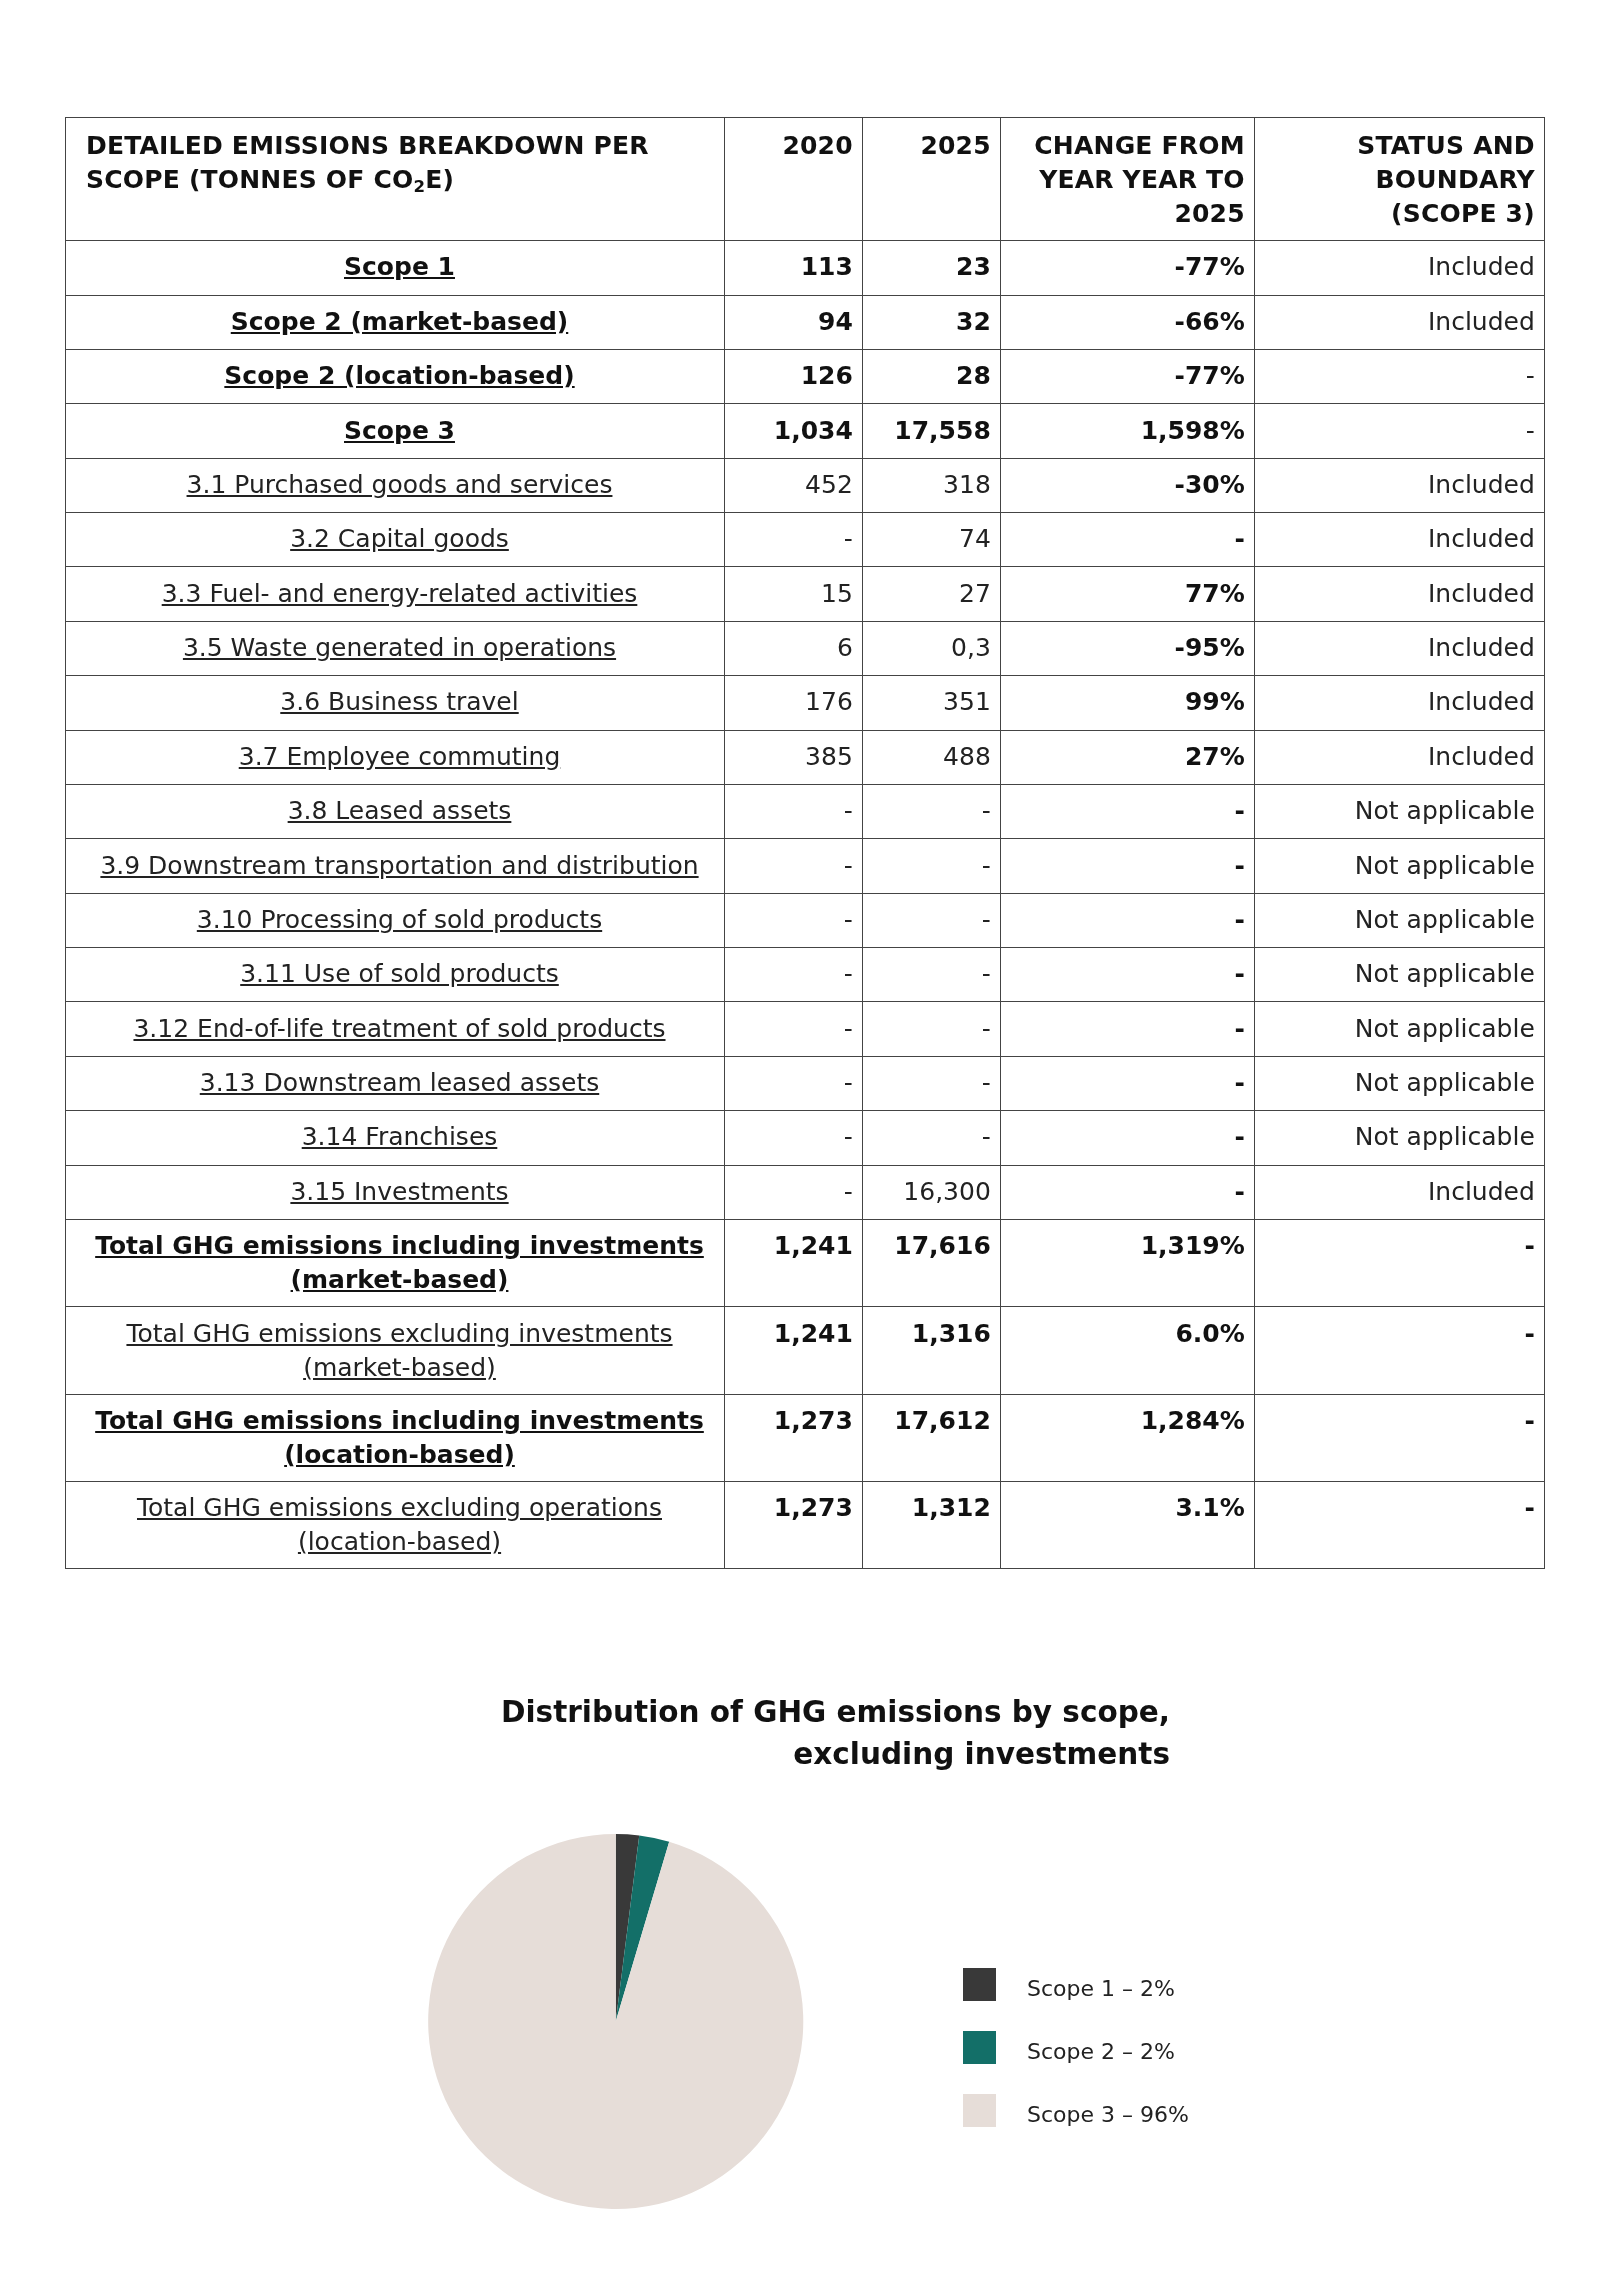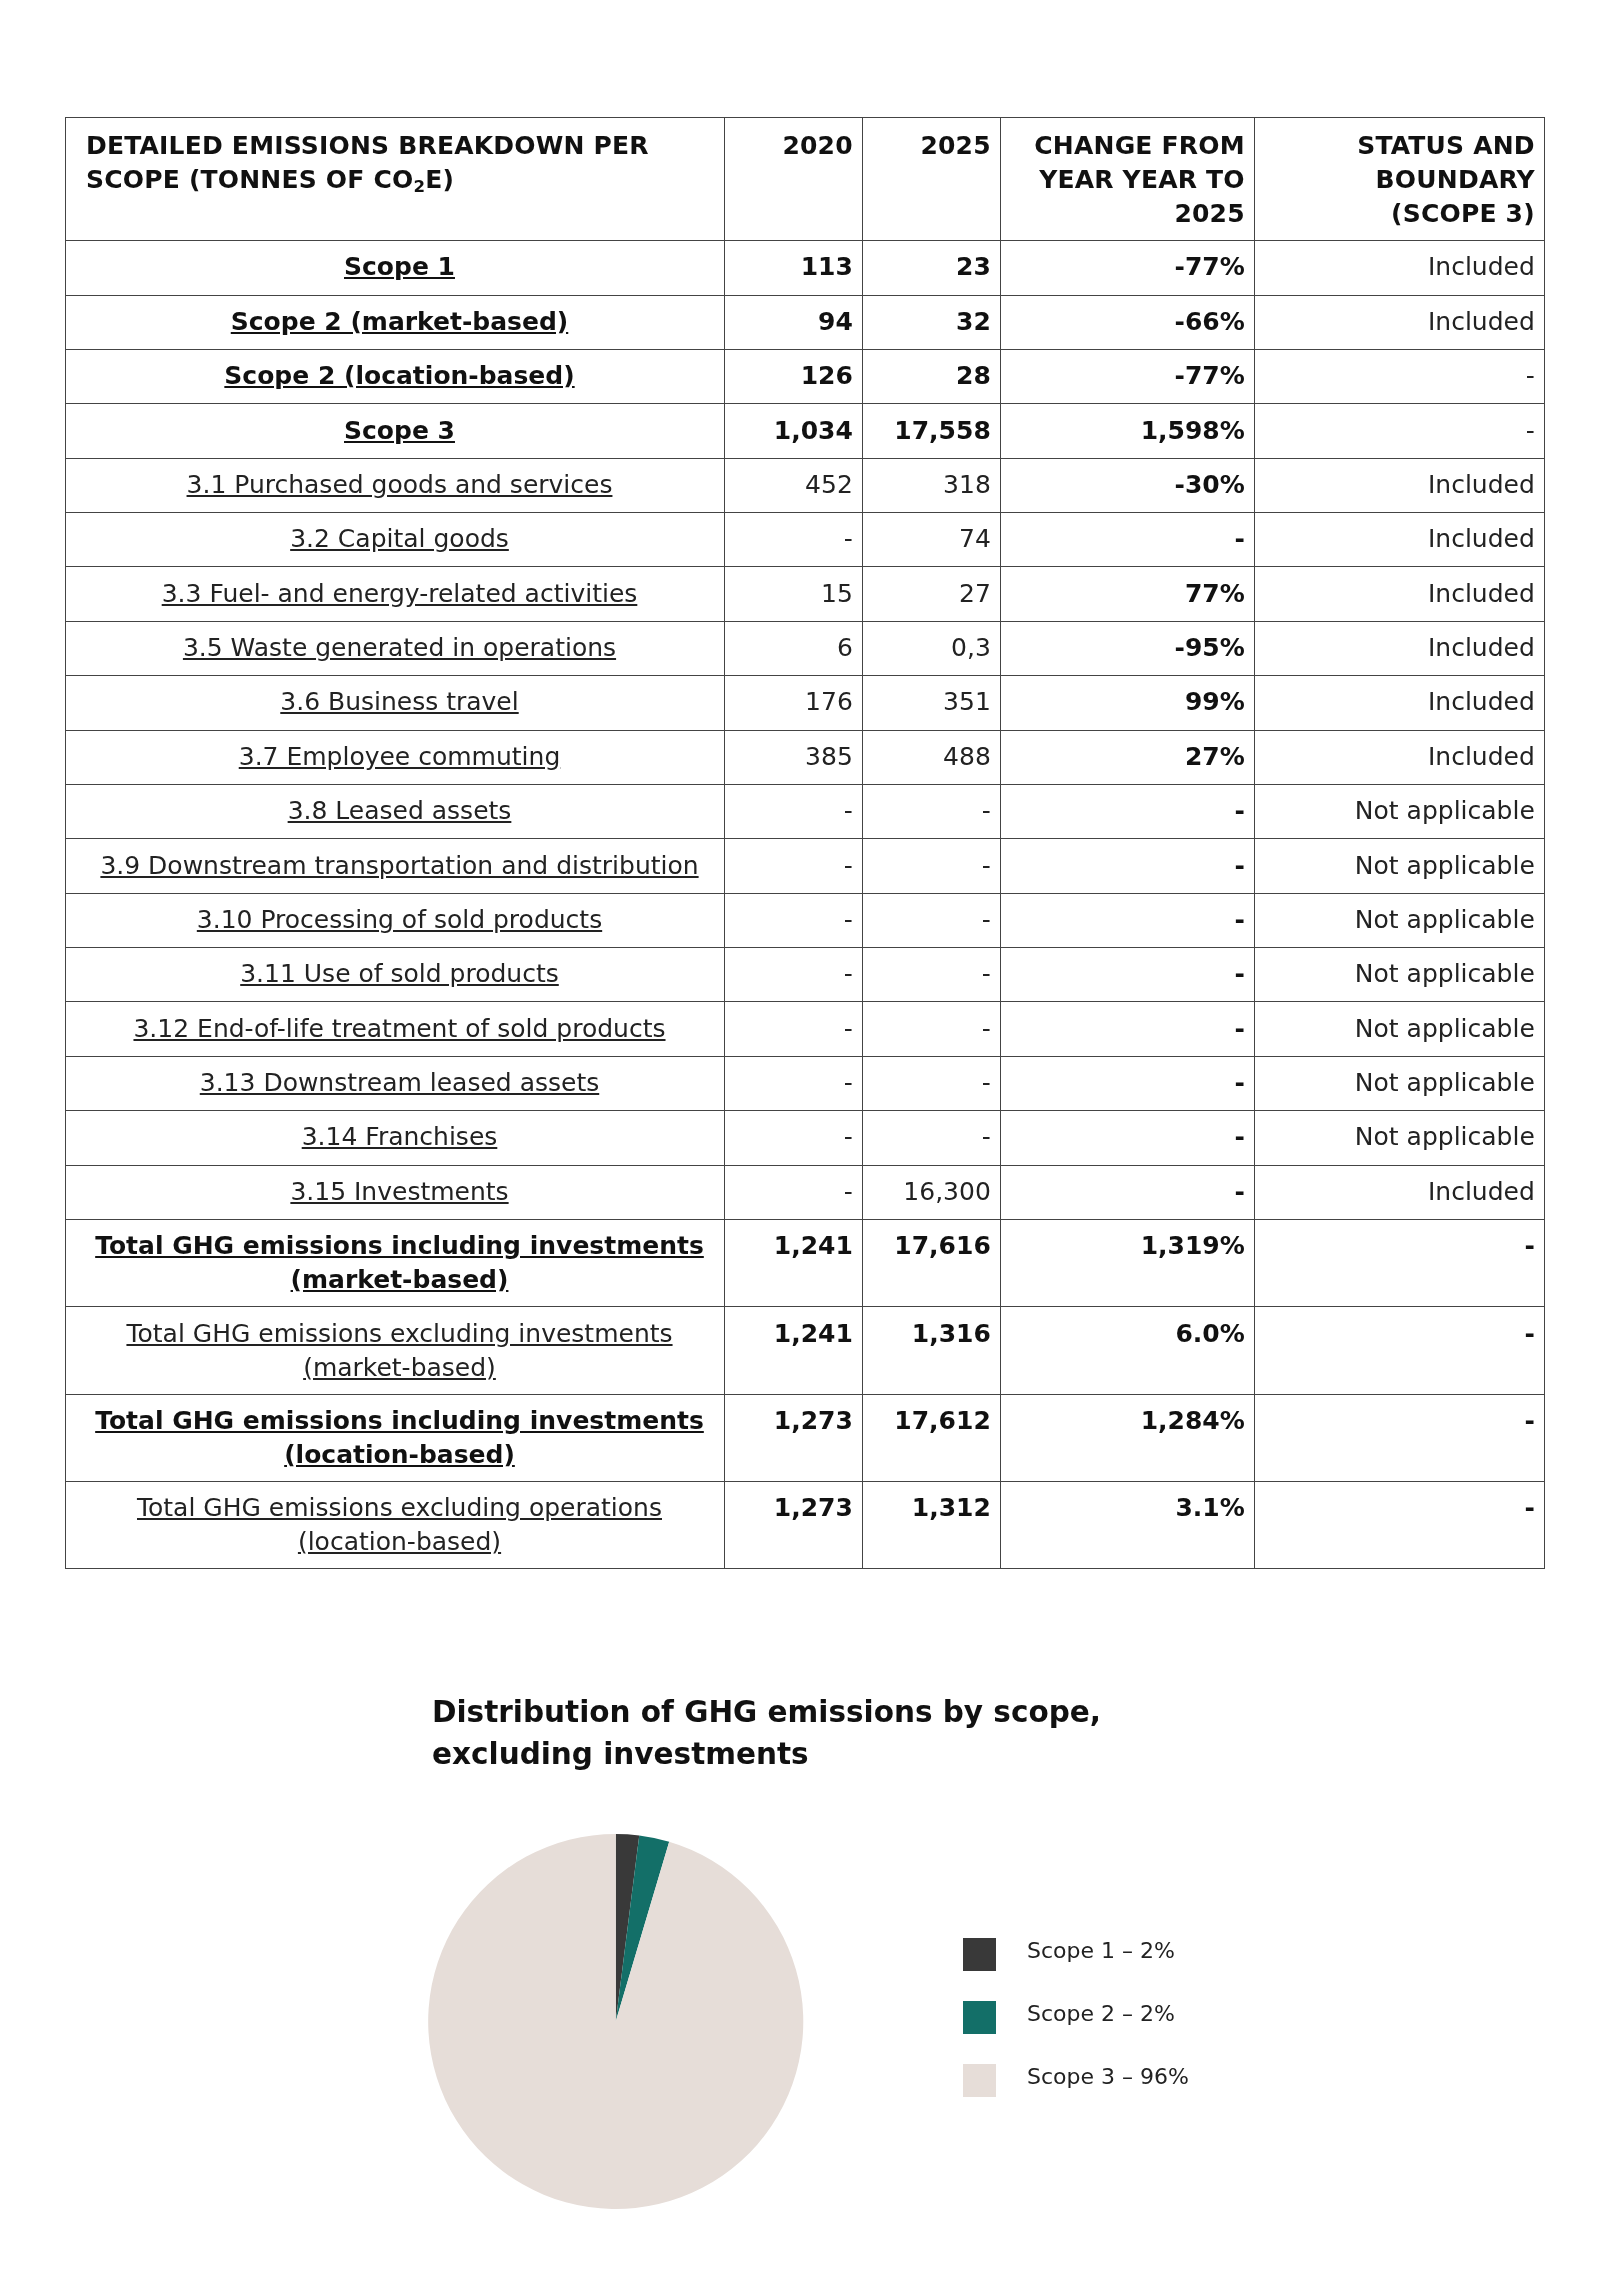--- a/index.html
+++ b/index.html
@@ -8,24 +8,24 @@
   table { border-collapse: collapse; width: 1479px; table-layout: fixed; border-radius: 28px; }
   col.c0 { width: 659px; } col.c1 { width: 138px; } col.c2 { width: 138px; } col.c3 { width: 254px; } col.c4 { width: 290px; }
   th, td { border: 1.4px solid #444; font-size: 25px; line-height: 34px; vertical-align: top; padding: 9.2px 11px 9.2px 20px; }
   th { font-weight: bold; text-transform: none; letter-spacing: 0.2px; padding-top: 11px; padding-bottom: 9.2px; }
   th.num, td.num { text-align: right; padding-left: 5.5px; padding-right: 9.2px; }
   td.first { text-align: center; text-decoration: underline; }
   tr.body-row td { height: 35px; padding-top: 9.2px; padding-bottom: 9.2px; }
   .b { font-weight: bold; }
   .l { font-weight: normal; color: #222; }
   .sub { font-size: 16.6px; vertical-align: -3.7px; }
-  .chart-title { position: absolute; left: 432px; top: 1691px; width: 738px; font-size: 29.5px; line-height: 42px; font-weight: bold; color: #111; }
+  .chart-title { position: absolute; left: 432px; top: 1691px; width: 738px; font-size: 29.5px; line-height: 42px; font-weight: bold; color: #111; text-align: right; }
   .pie { position: absolute; left: 406px; top: 1809px; }
   .legend { position: absolute; left: 963px; top: 1938px; }
-  .legend-item { display: flex; align-items: flex-start; height: 63px; }
+  .legend-item { display: flex; align-items: flex-end; height: 63px; }
   .swatch { width: 33px; height: 33px; margin-right: 31px; }
   .legend-label { font-size: 22px; color: #222; }
 </style>
 </head>
 <body>
 
 <div class="table-wrap">
   <table>
     <colgroup>
         <col class="c0">

